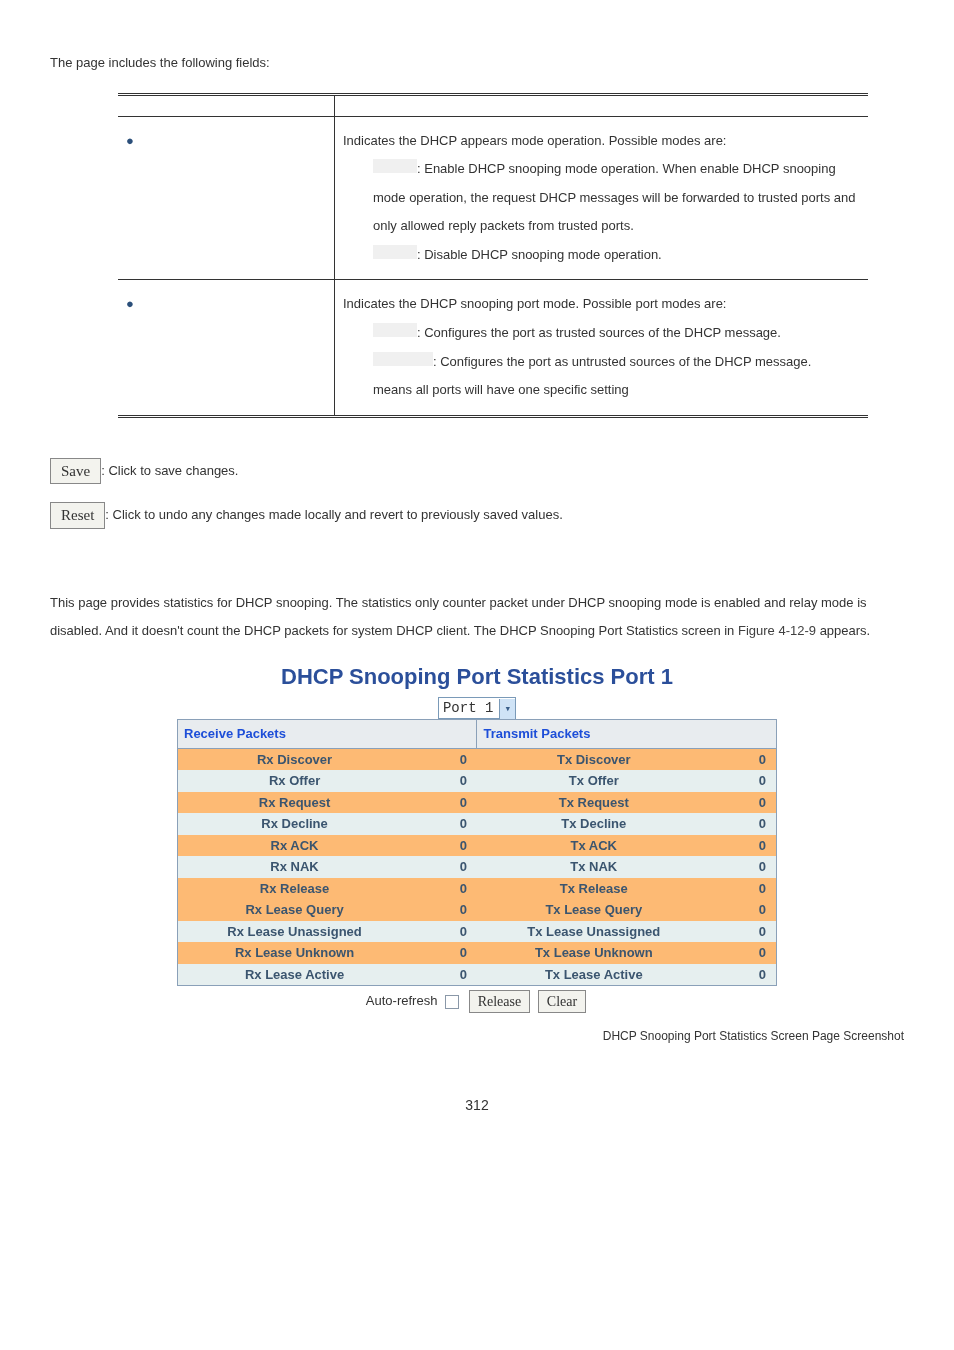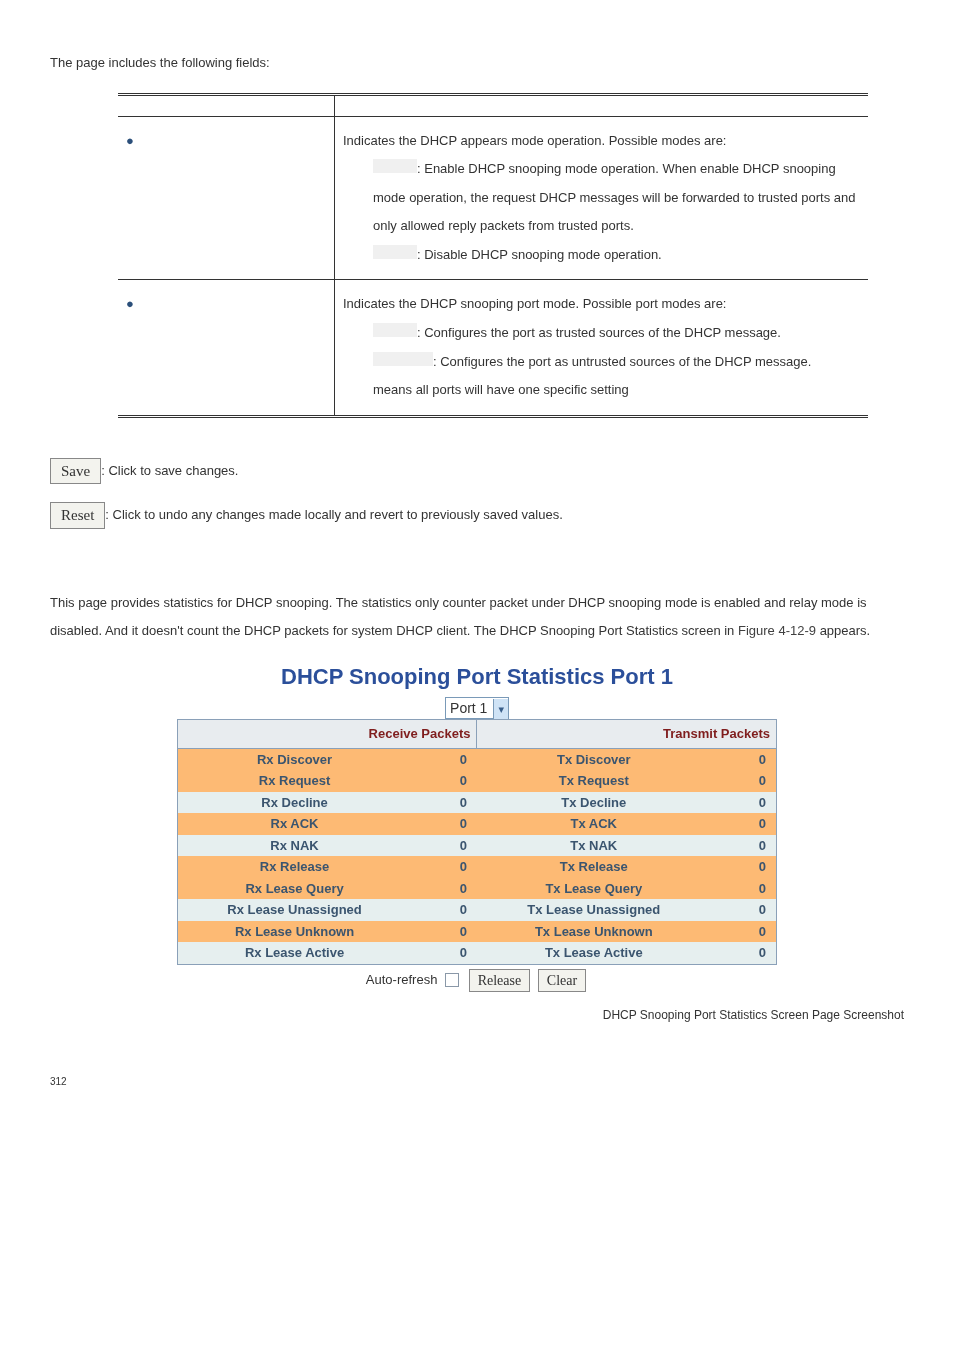--- a/index.html
+++ b/index.html
@@ -90,21 +90,21 @@
     margin: 0 auto;
   }
   .port-select-row {
     text-align: center;
     margin-bottom: 0;
   }
   .port-combo {
     display: inline-block;
     border: 1px solid #7a9ab8;
     background: #fff;
-    font-family: Liberation Sans, sans-serif;
+    font-family: Liberation Mono, monospace;
     font-size: 14px;
     height: 20px;
     line-height: 20px;
   }
   .port-combo .txt {
     display: inline-block;
     padding: 0 6px 0 4px;
   }
   .port-combo .chev {
     display: inline-block;
@@ -116,26 +116,26 @@
   }
   table.stats {
     border-collapse: collapse;
     width: 100%;
     border: 1px solid #8aa0b8;
     font-family: Verdana, Arial, sans-serif;
     font-size: 13px;
   }
   table.stats th {
     background: #e8ecef;
-    color: #7f1d1d;
+    color: #1d4ed8;
     font-weight: bold;
     padding: 4px 6px;
     border: 1px solid #8aa0b8;
     width: 50%;
-    text-align: right;
+    text-align: left;
   }
   table.stats td {
     padding: 1px 6px;
     color: #3b556f;
     font-weight: bold;
   }
   table.stats td.label {
     text-align: center;
     width: 39%;
   }
@@ -175,21 +175,22 @@
     vertical-align: middle;
     margin: 0 2px;
   }
   .caption {
     text-align: right;
     font-size: 12px;
     font-family: Arial, sans-serif;
     margin: 14px 0 40px 0;
   }
   .pagenum {
-    font-size: 10px;
+    text-align: center;
+    font-size: 14px;
     margin-top: 50px;
   }
 </style>
 </head>
 <body>
 
 <p class="intro">The page includes the following fields:</p>
 
 <table class="fields">
   <thead>
@@ -252,20 +253,26 @@
         <th colspan="2">Transmit Packets</th>
       </tr>
     </thead>
     <tbody id="stats-body">
         <tr class="odd">
           <td class="label">Rx Discover</td>
           <td class="val">0</td>
           <td class="label">Tx Discover</td>
           <td class="val">0</td>
         </tr>
+        <tr class="even">
+          <td class="label">Rx Offer</td>
+          <td class="val">0</td>
+          <td class="label">Tx Offer</td>
+          <td class="val">0</td>
+        </tr>
         <tr class="odd">
           <td class="label">Rx Request</td>
           <td class="val">0</td>
           <td class="label">Tx Request</td>
           <td class="val">0</td>
         </tr>
         <tr class="even">
           <td class="label">Rx Decline</td>
           <td class="val">0</td>
           <td class="label">Tx Decline</td>

